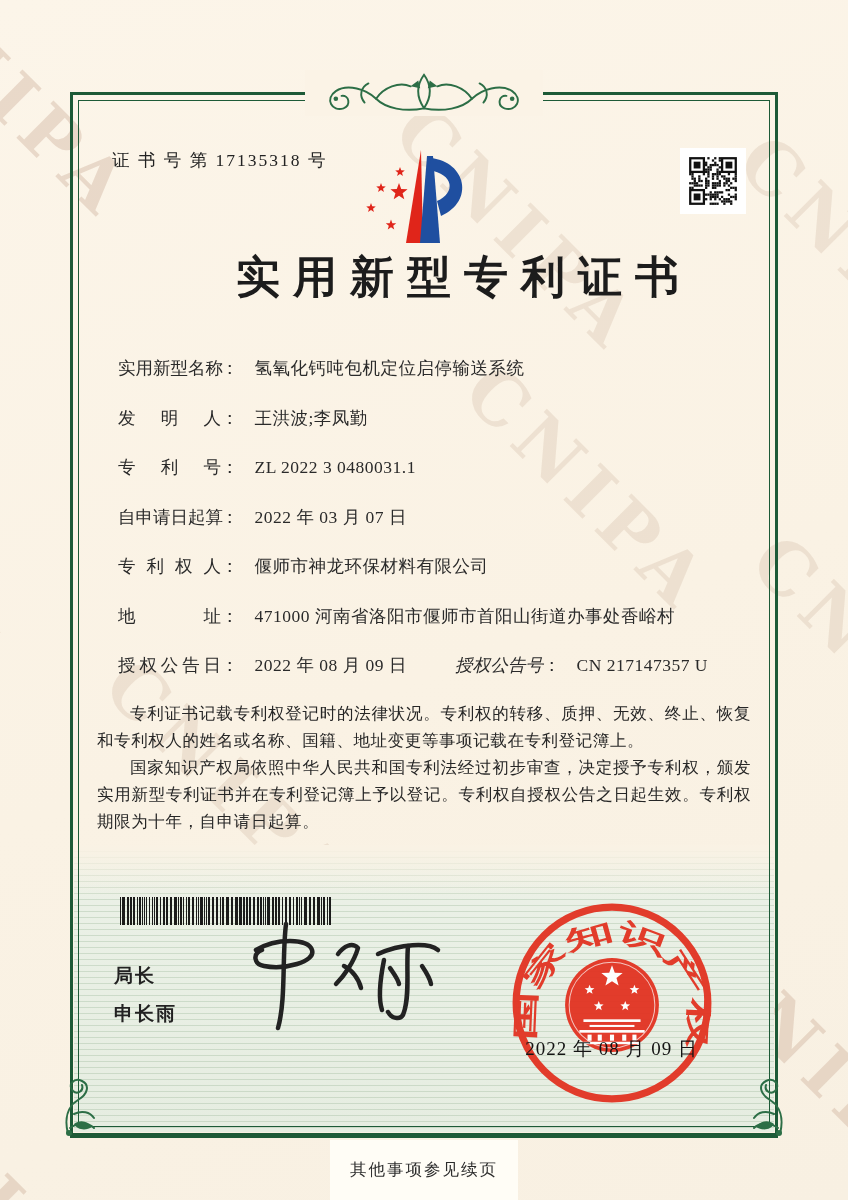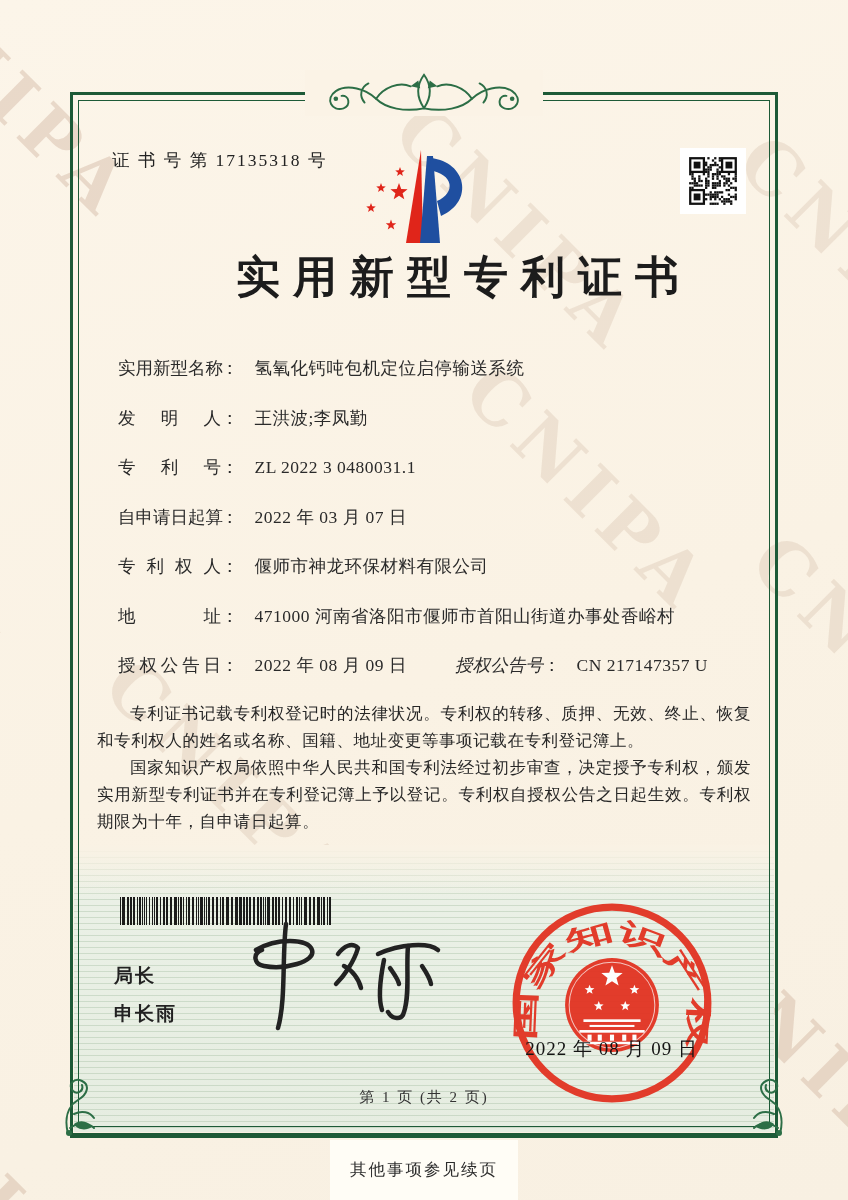--- a/index.html
+++ b/index.html
@@ -470,19 +470,18 @@
           <rect x="98" y="131" width="4" height="6"></rect>
             <rect x="110" y="131" width="4" height="6"></rect>
           <rect x="120" y="131" width="4" height="6"></rect>
           <rect x="72" y="138" width="56" height="2.4"></rect>
         </g>
       </g>
     </svg>
   </div>
   <div class="seal-date">2022 年 08 月 09 日</div>
 
-  <div class="page-info">第 1 页 (共 2 页)</div>
 
   <div class="footer-note-wrap">
     <span class="footer-note">其他事项参见续页</span>
   </div>
 
 </div>
 
 </body></html>

